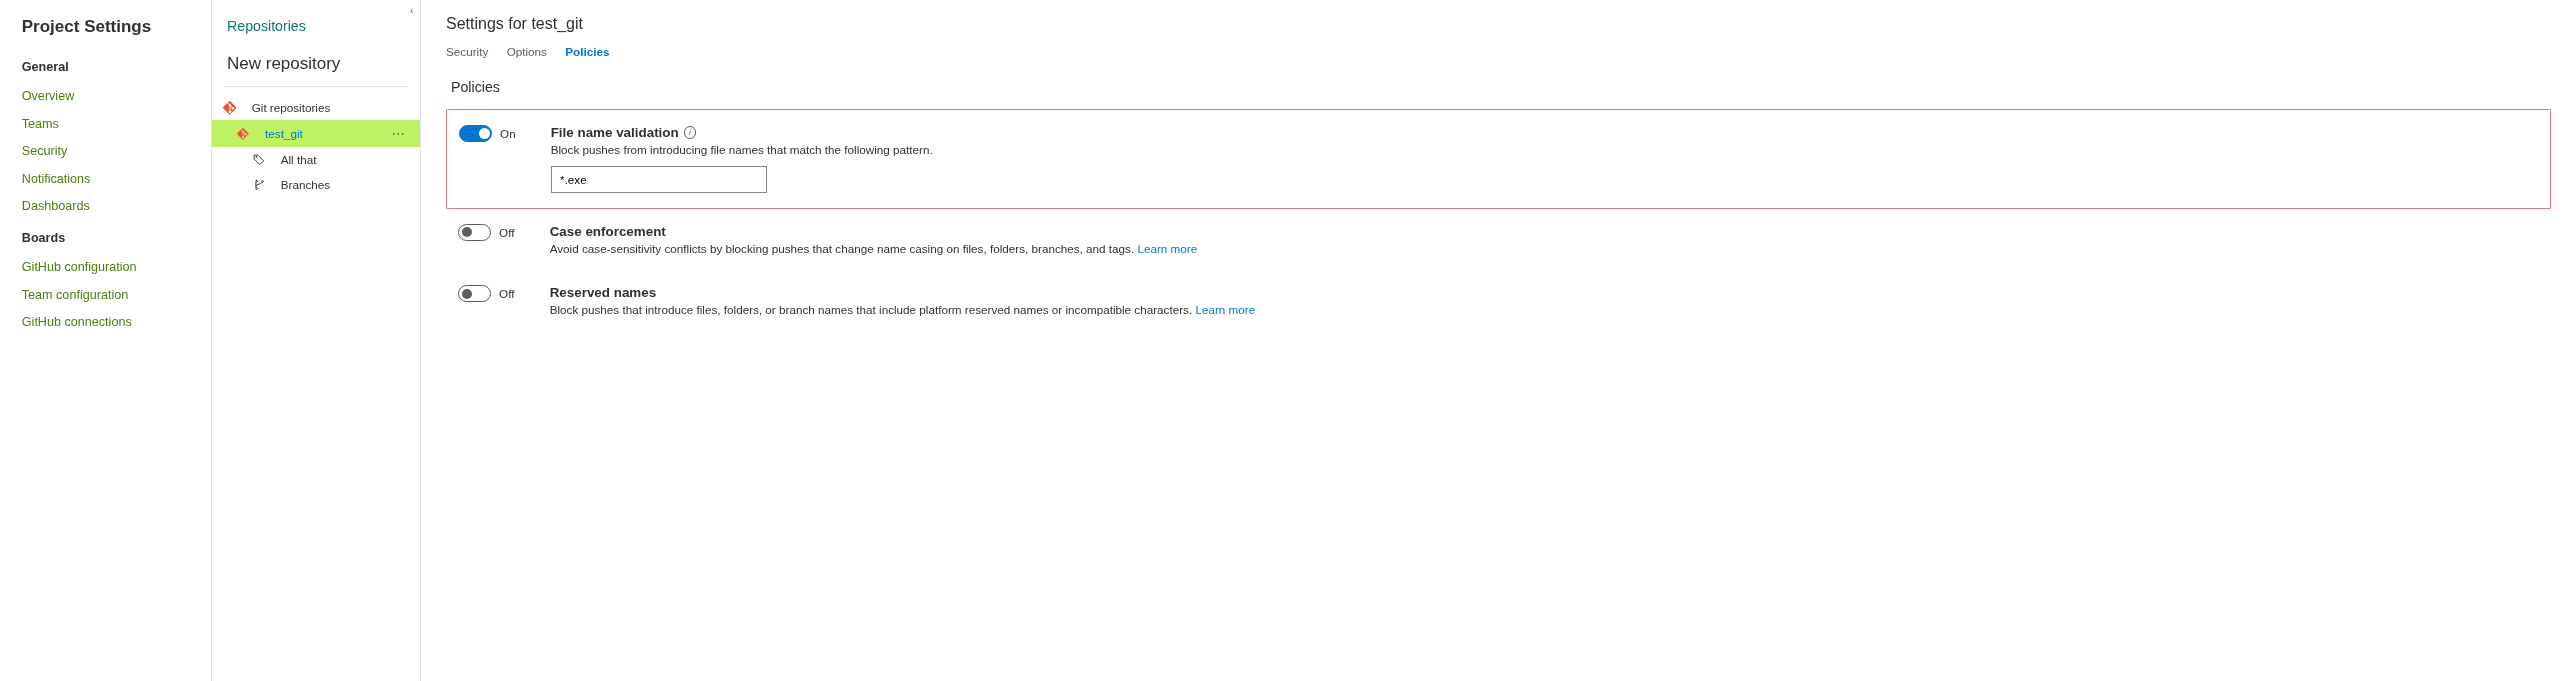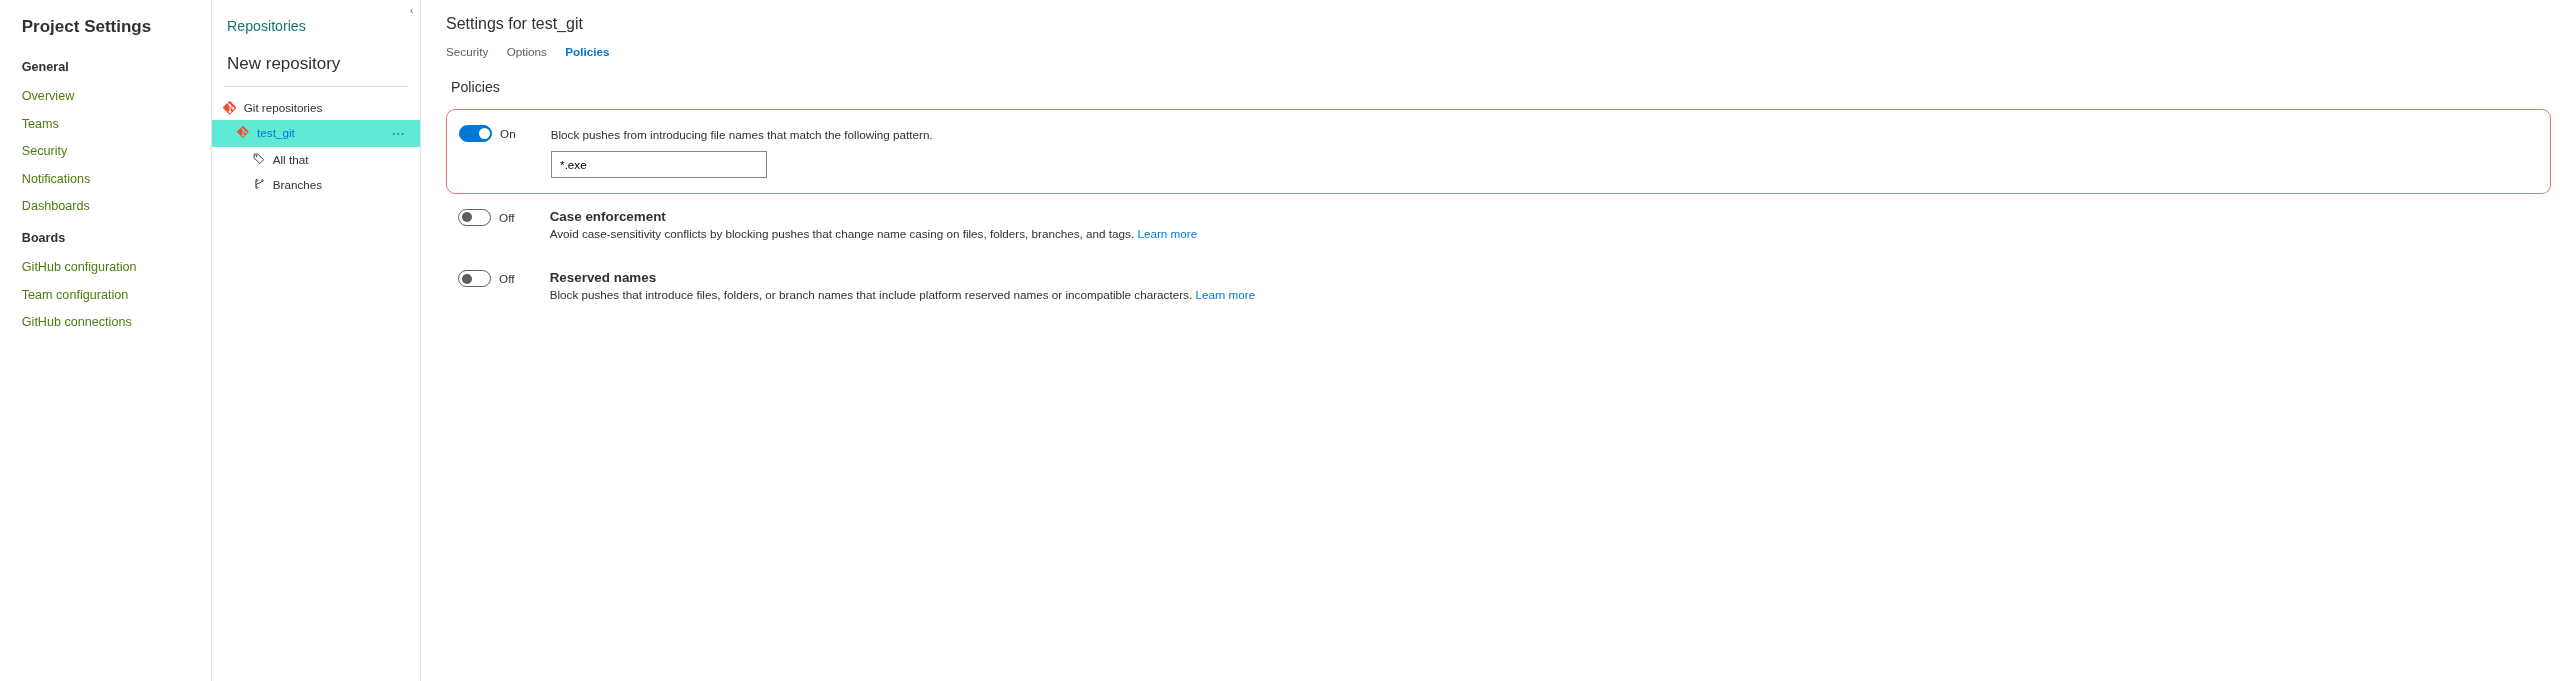--- a/index.html
+++ b/index.html
@@ -69,27 +69,28 @@
     .mid-divider {
       height: 0.8px;
       background: #e1e1e1;
       margin: 0 11.7px 3.3px 11.7px;
     }
     .tree {
       padding-top: 5px;
     }
     .tree-row {
       display: flex;
-      align-items: flex-start;
+      align-items: center;
       padding: 5.9px 10px;
       cursor: pointer;
       position: relative;
+      gap: 8px;
     }
     .tree-row.selected {
-      background: #5eead4;
+      background: #bef264;
     }
     .tree-row .icon {
       width: 15px;
       display: inline-flex;
       justify-content: center;
       margin-right: 6.7px;
       font-size: 11.7px;
     }
     .tree-row .label {
       flex: 1;
@@ -140,21 +141,21 @@
       font-size: 14.2px;
       margin: 8.4px 0 13.4px 5px;
     }
     .policy-row {
       display: flex;
       align-items: flex-start;
       padding: 15px 11.7px;
     }
     .highlight-box {
       border: 1.7px solid #e37a7a;
-      border-radius: 9px;
+      border-radius: 1px;
     }
     .toggle-col {
       width: 92px;
       display: flex;
       align-items: center;
       gap: 8.4px;
     }
     .toggle {
       width: 33px;
       height: 17px;
@@ -307,20 +308,24 @@
   <div class="policy-section-title">Policies</div>
 
   <div class="policy-row highlight-box">
     <div class="toggle-col">
       <div class="toggle on">
           <div class="knob"></div>
         </div>
       <span class="toggle-state">On</span>
     </div>
     <div class="policy-content">
+      <div class="policy-name">
+        <span>File name validation</span>
+        <span class="info-icon">i</span>
+      </div>
       <div class="policy-desc">Block pushes from introducing file names that match the following pattern.</div>
       <input class="pattern-input" type="text" value="*.exe" style="">
     </div>
   </div>
 
   <div class="policy-row">
     <div class="toggle-col">
       <div class="toggle">
           <div class="knob"></div>
         </div>

